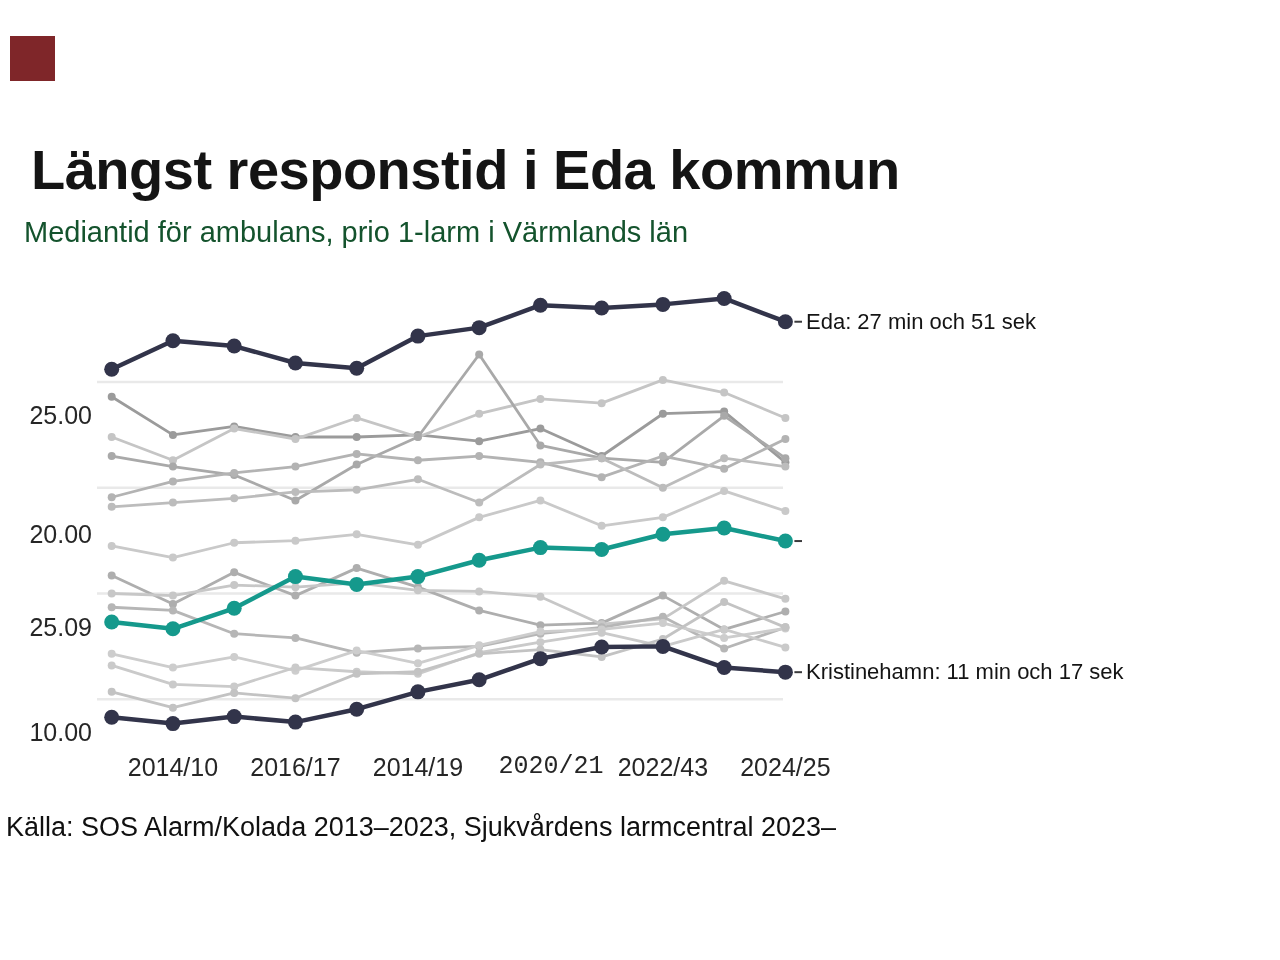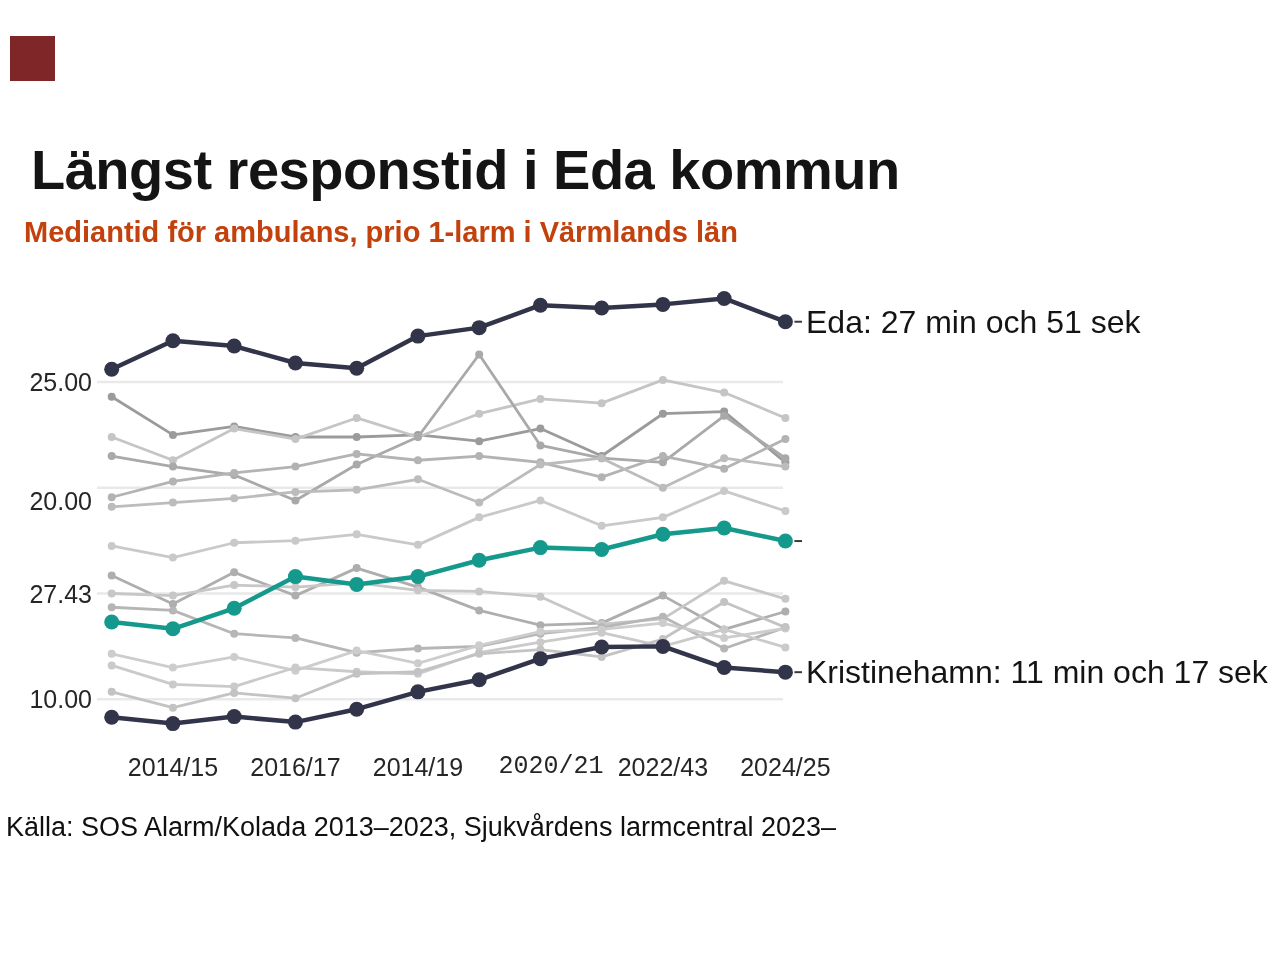--- a/index.html
+++ b/index.html
@@ -10,34 +10,34 @@
   .brand-square{
     position:absolute;left:10px;top:36px;width:45px;height:45px;
     background:#7f2629;
   }
   .chart-title{
     position:absolute;left:22px;top:128px;margin:9px;
     font-size:56px;font-weight:700;color:#141414;letter-spacing:-0.5px;
   }
   .chart-subtitle{
     position:absolute;left:24px;top:216px;margin:0;
-    font-size:29px;font-weight:700;color:#c2410c;
+    font-size:29px;font-weight:400;color:#14532d;
   }
   #plot{position:absolute;left:0;top:0;width:1280px;height:960px;}
   .ytick{
     position:absolute;left:0;width:92px;height:30px;line-height:30px;
-    text-align:right;font-size:25px;color:#262626;
+    text-align:right;font-size:25px;color:#262626;margin-top:33px;
   }
   .xtick{
     position:absolute;width:150px;height:30px;line-height:30px;top:752px;
     text-align:center;font-size:25px;color:#262626;
   }
   .series-label{
     position:absolute;left:806px;height:34px;line-height:34px;
-    font-size:32px;color:#141414;white-space:nowrap;
+    font-size:22px;color:#141414;white-space:nowrap;
   }
   .source-line{
     position:absolute;left:6px;top:812px;font-size:27px;color:#101010;
   }
   .brand-logo{
     position:absolute;right:14px;top:804px;display:flex;align-items:center;gap:8px;
   }
   .brand-name{
     font-size:28px;font-weight:600;color:#3d8f8c;letter-spacing:-0.3px;
   }
@@ -253,23 +253,23 @@
       <circle cx="724.15" cy="667.525" r="7.5" fill="#32344a"></circle>
       <circle cx="785.395" cy="672.178" r="7.5" fill="#32344a"></circle>
       <line x1="794.395" x2="802" y1="321.72249999999997" y2="321.72249999999997" stroke="#3a3a3c" stroke-width="2"></line>
       <line x1="794.395" x2="802" y1="541.048" y2="541.048" stroke="#3a3a3c" stroke-width="2"></line>
       <line x1="794.395" x2="802" y1="672.178" y2="672.178" stroke="#3a3a3c" stroke-width="2"></line>
     </svg>
 
   <div id="axis-layer">
       <div class="ytick" style="top: 367px;">25.00</div>
       <div class="ytick" style="top: 486px;">20.00</div>
-      <div class="ytick" style="top: 578.5px;">27.43</div>
+      <div class="ytick" style="top: 578.5px;">25.09</div>
       <div class="ytick" style="top: 684.25px;">10.00</div>
-      <div class="xtick" style="left: 97.945px;">2014/15</div>
+      <div class="xtick" style="left: 97.945px;">2014/10</div>
       <div class="xtick" style="left: 220.435px;">2016/17</div>
       <div class="xtick" style="left: 342.925px;">2014/19</div>
       <div class="xtick" style="left: 476px; font-family: Liberation Mono, monospace;">2020/21</div>
       <div class="xtick" style="left: 587.905px;">2022/43</div>
       <div class="xtick" style="left: 710.395px;">2024/25</div>
     </div>
 
   <div class="series-label" style="top: 304.722px;">Eda: 27 min och 51 sek</div>
   <div class="series-label" style="top: 655.178px;">Kristinehamn: 11 min och 17 sek</div>
 

